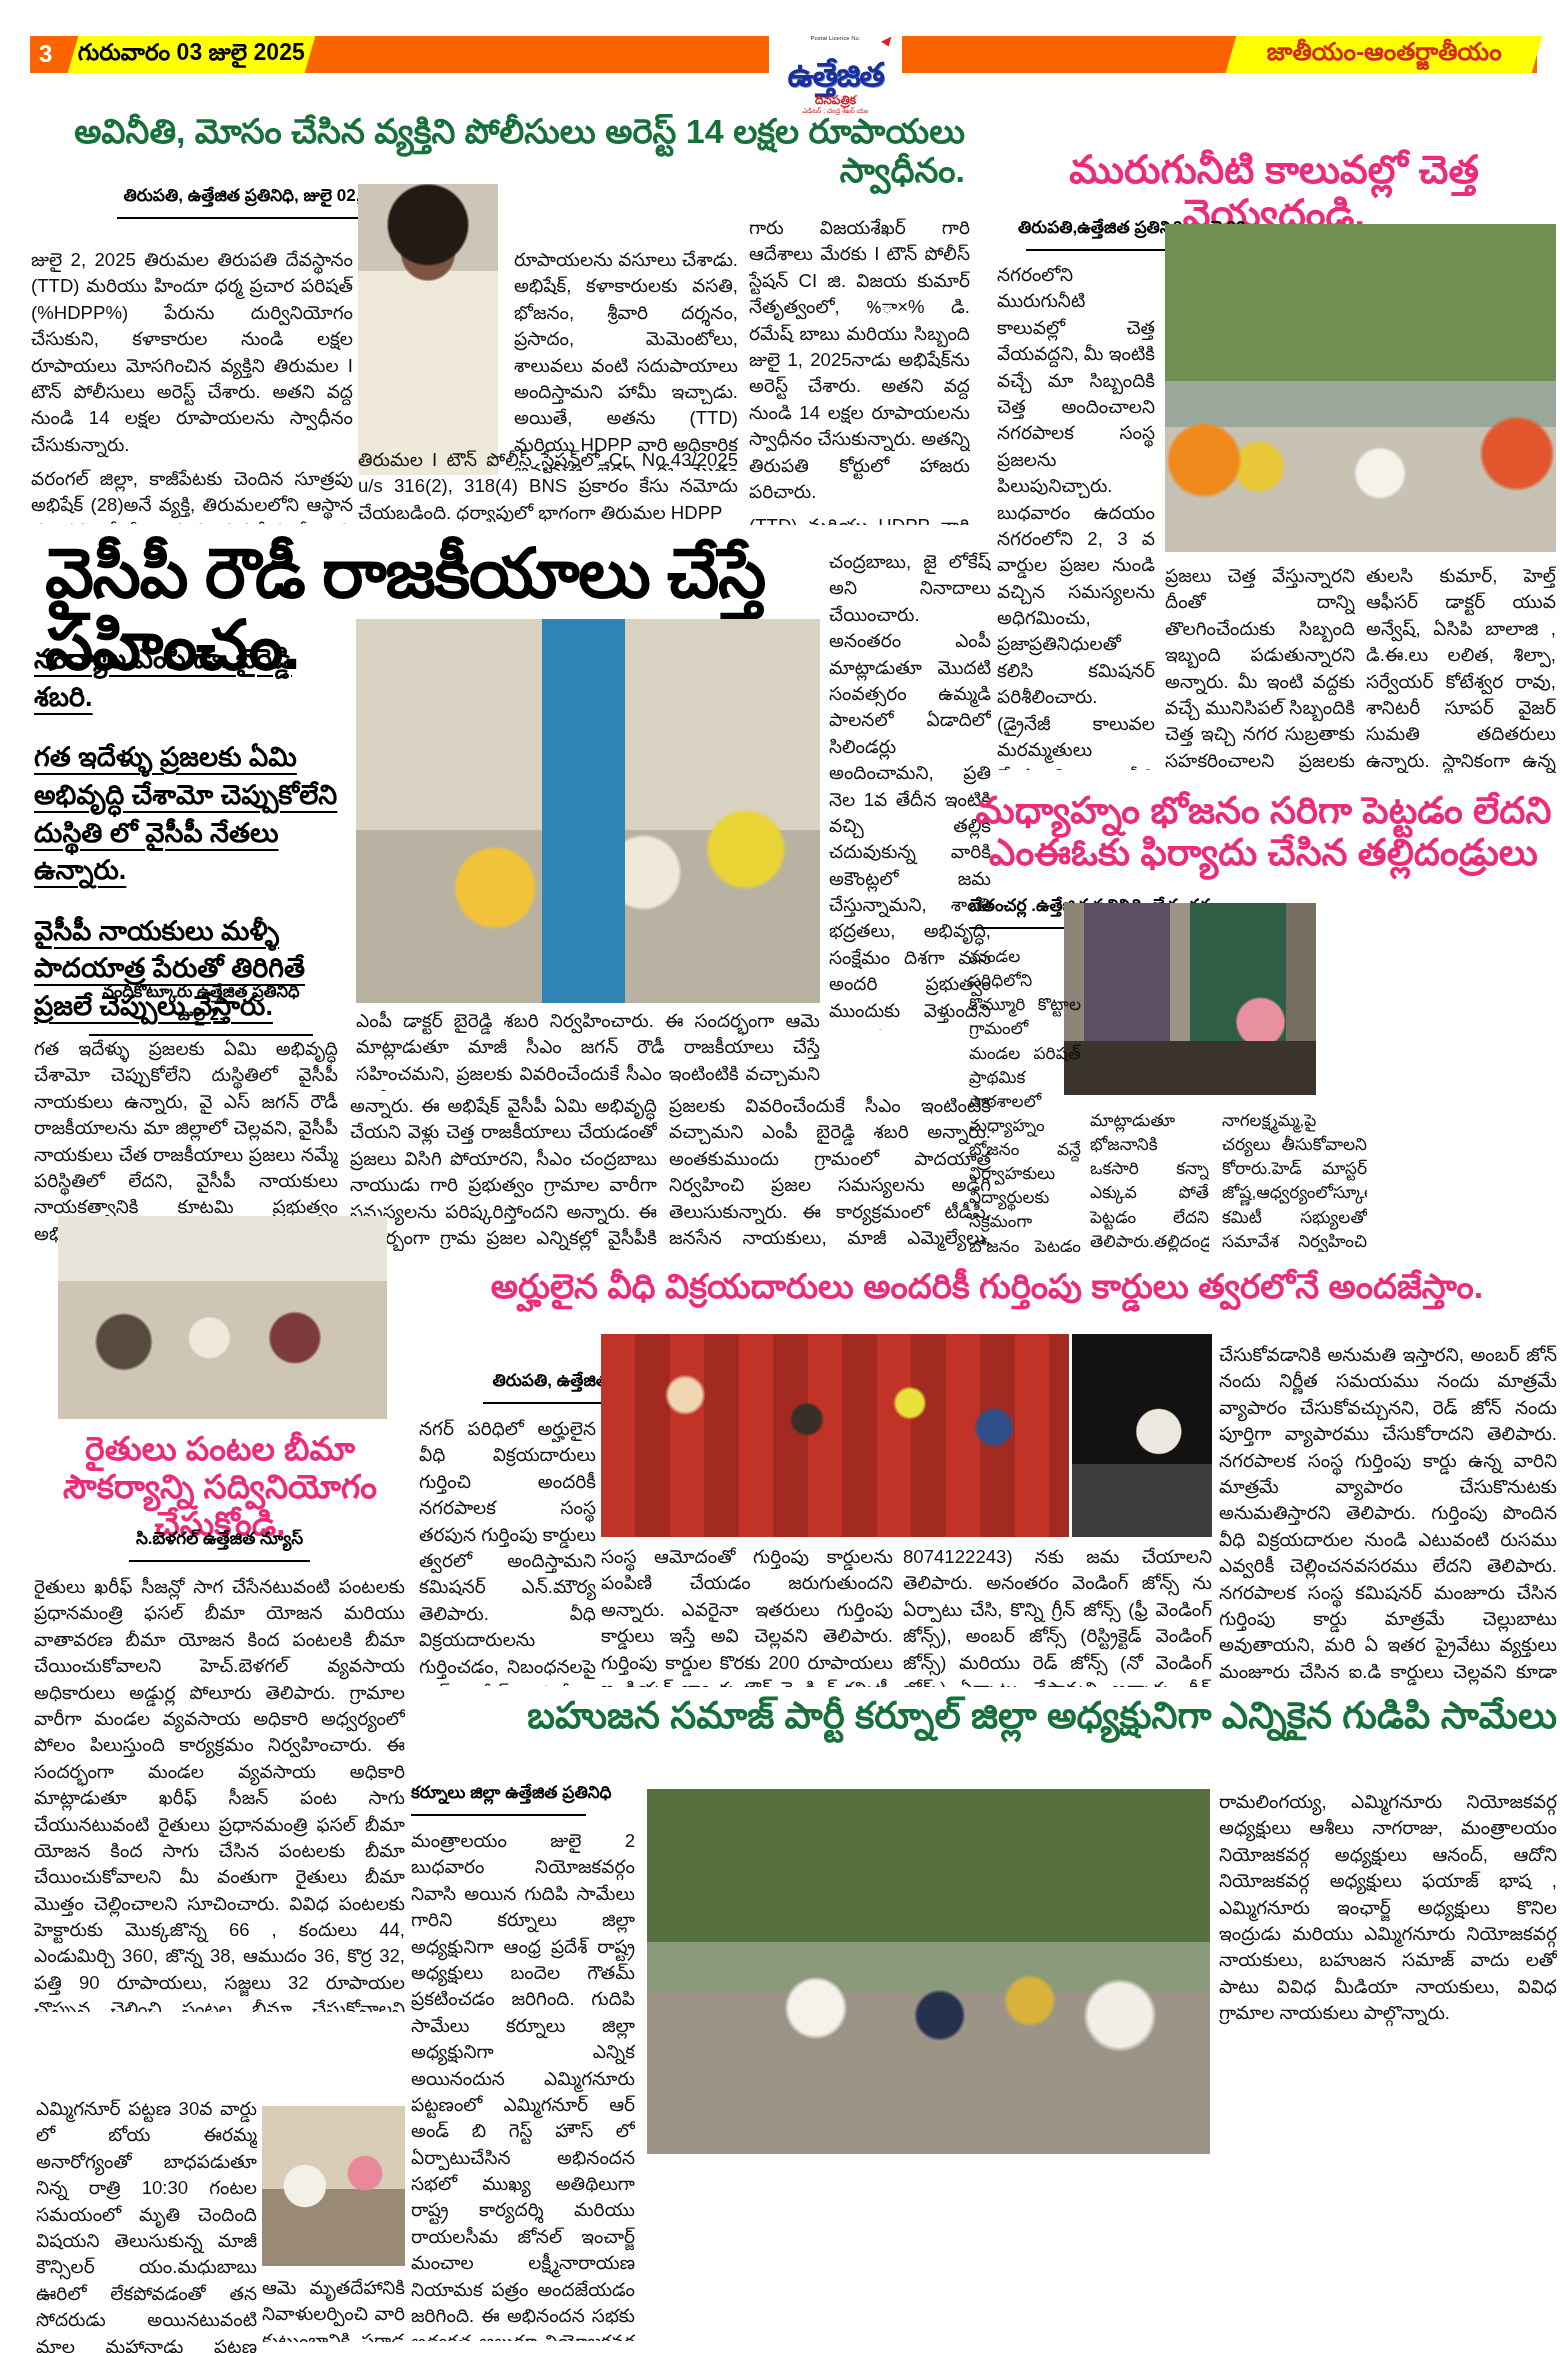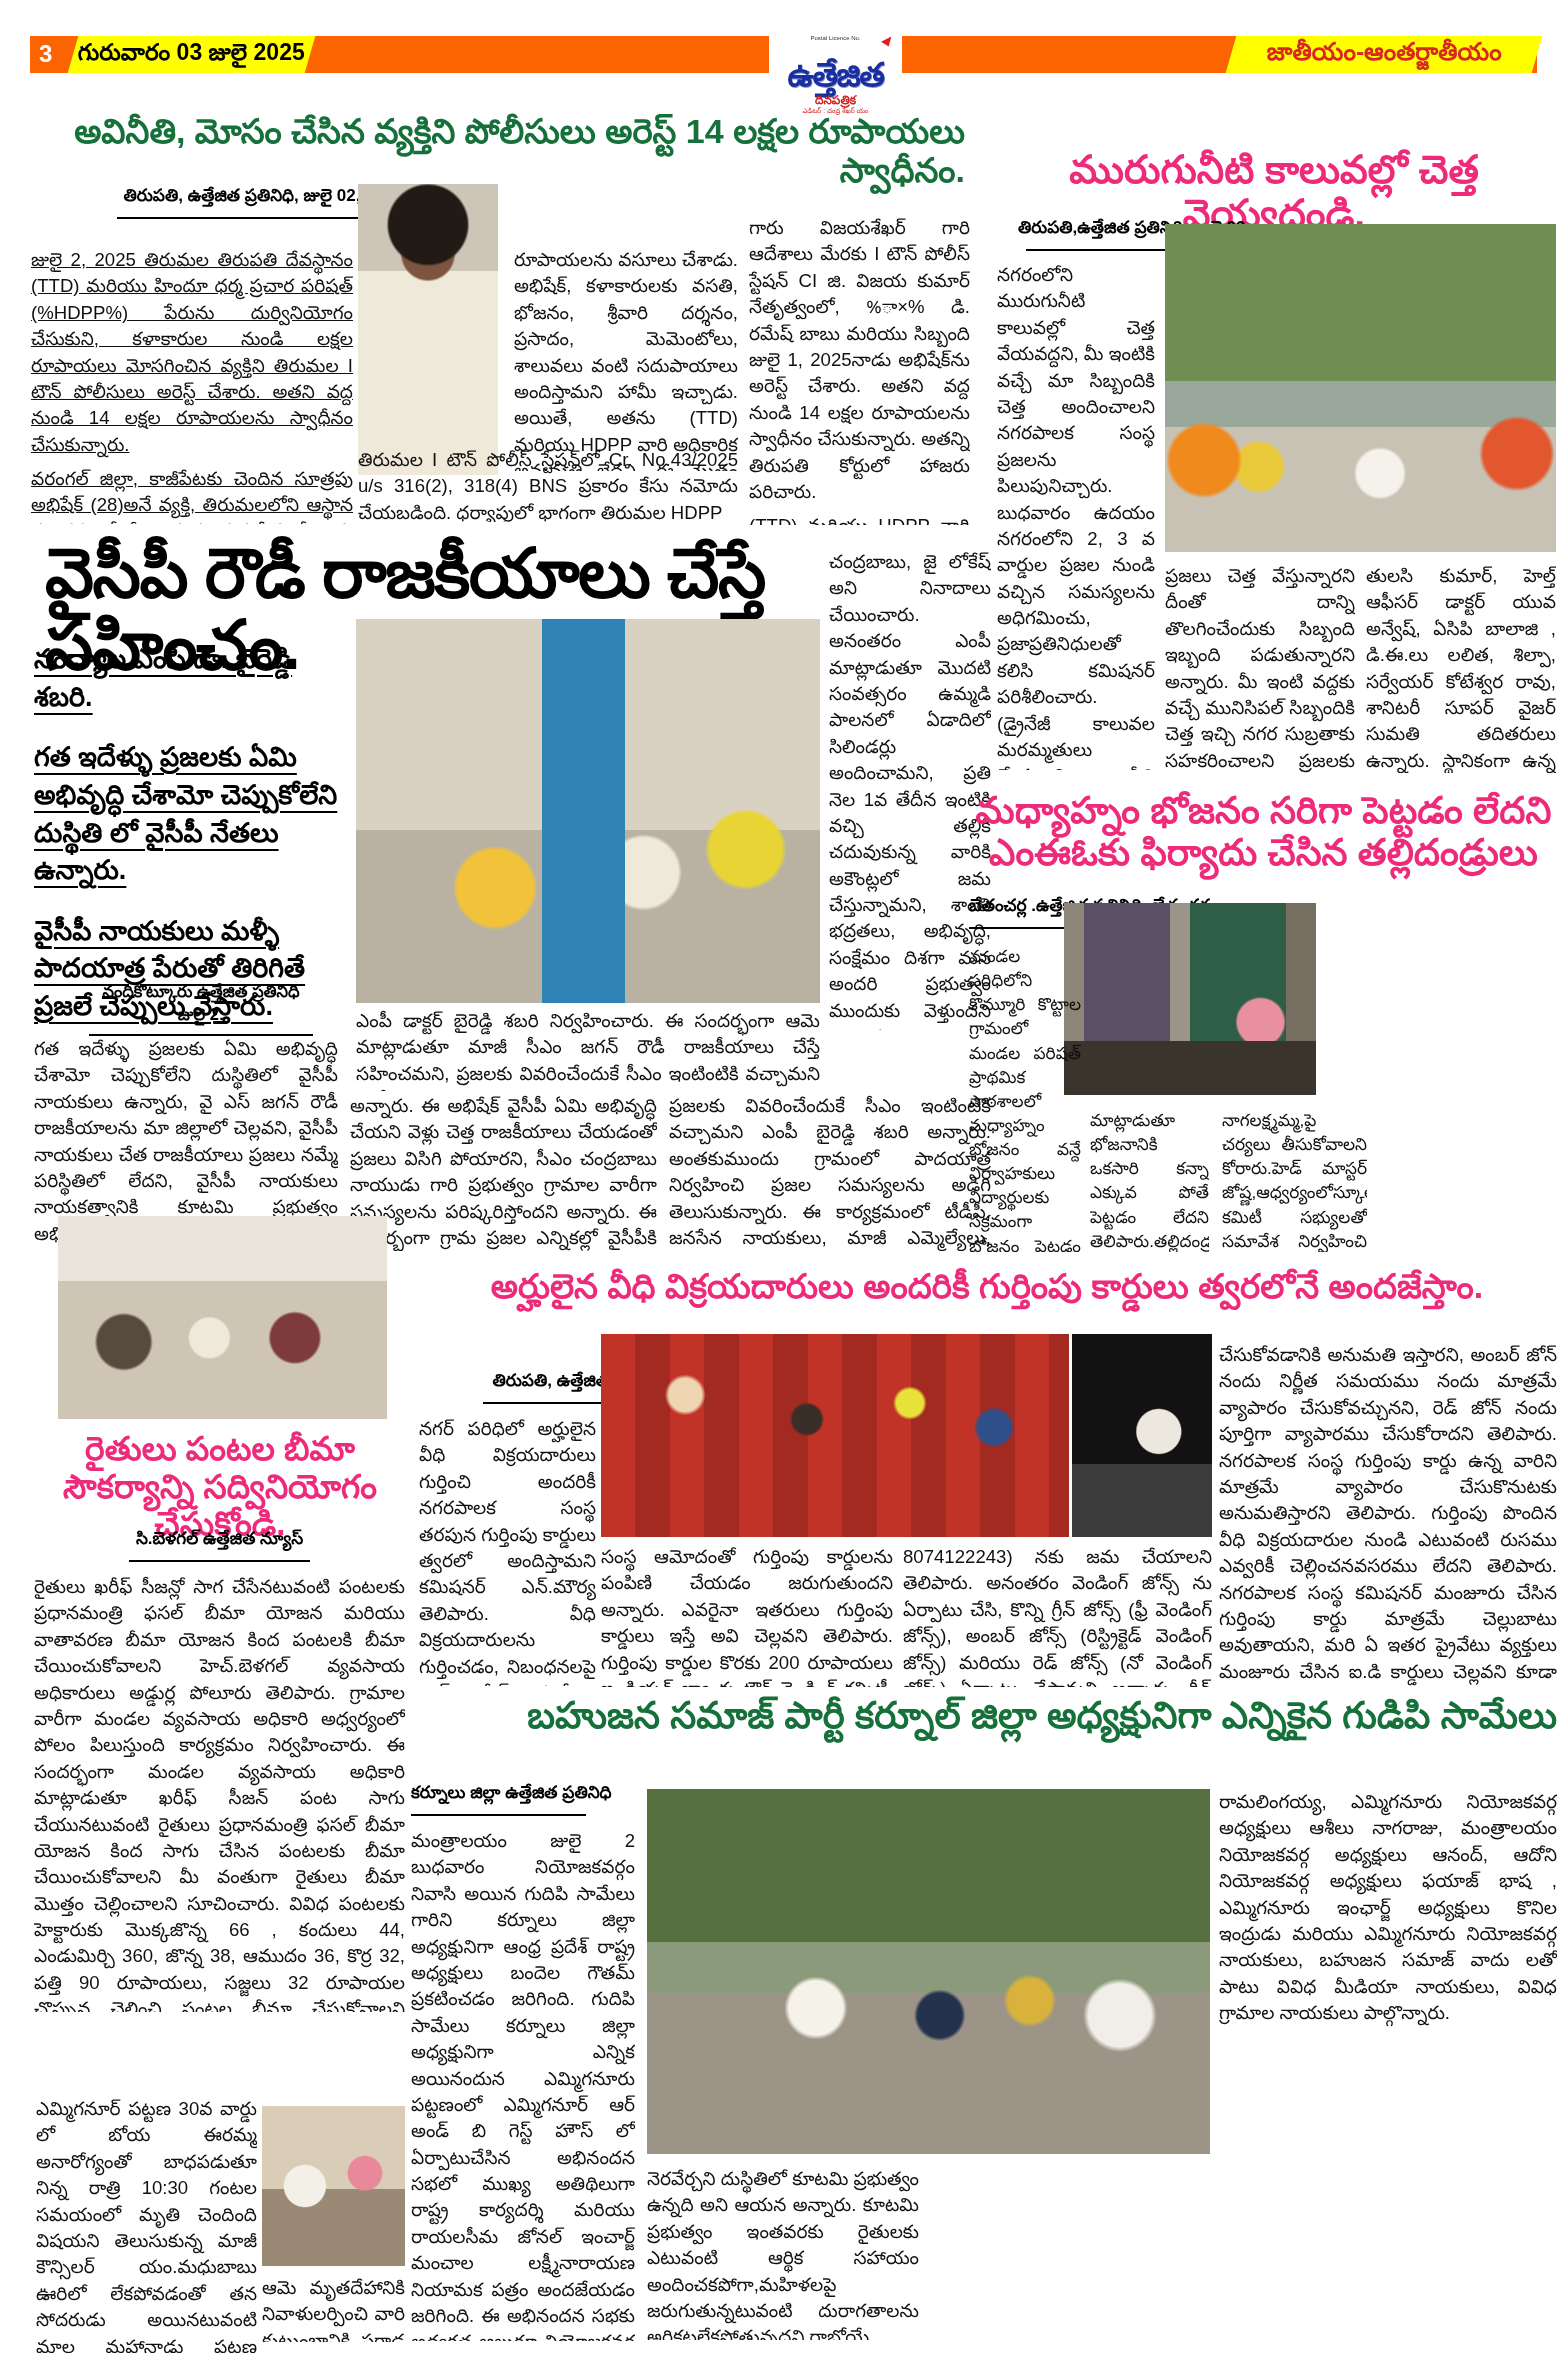--- a/index.html
+++ b/index.html
@@ -102,21 +102,21 @@
   </div>
   <div class="sectionbox">
     <span>జాతీయం-ఆంతర్జాతీయం</span>
   </div>
 
   <div class="abs hl hl-green" style="left:41px;top:112px;width:924px;font-size:34px;">అవినీతి, మోసం చేసిన వ్యక్తిని పోలీసులు అరెస్ట్ 14 లక్షల రూపాయలు స్వాధీనం.</div>
   <div class="abs dateline" style="left:82px;top:186px;width:320px;">
     <span>తిరుపతి, ఉత్తేజిత ప్రతినిధి, జులై 02,</span>
     <span class="rule"></span>
   </div>
-  <div class="abs body-col" style="left:31px;top:247px;width:322px;height:277px;overflow:hidden;text-decoration:underline;">
+  <div class="abs body-col" style="left:31px;top:247px;width:322px;height:277px;overflow:hidden;">
     <p>జులై 2, 2025 తిరుమల తిరుపతి దేవస్థానం (TTD) మరియు హిందూ ధర్మ ప్రచార పరిషత్ (%HDPP%) పేరును దుర్వినియోగం చేసుకుని, కళాకారుల నుండి లక్షల రూపాయలు మోసగించిన వ్యక్తిని తిరుమల I టౌన్ పోలీసులు అరెస్ట్ చేశారు. అతని వద్ద నుండి 14 లక్షల రూపాయలను స్వాధీనం చేసుకున్నారు.</p>
     <p>వరంగల్ జిల్లా, కాజీపేటకు చెందిన సూత్రపు అభిషేక్ (28)అనే వ్యక్తి, తిరుమలలోని ఆస్థాన మండపంలో “శ్రీనివాస కళార్చన”పేరుతో రెండు రోజుల నాట్య కార్యక్రమాన్ని నిర్వహిస్తానని చెప్పి, (TTD) మరియు HDPP వారి అధికారిక అనుమతి లేకుండానే ఆంధ్రప్రదేశ్ మరియు తెలంగాణ రాష్ట్రాలుకి చెందిన 93 కళాబృందాల నుండి 2,900 కళాకారులను నమ్మించి మోసం చేసి. వారి వద్ద నుండి మొత్తం 35 లక్షల</p>
   </div>
   <div class="photo ph-a1" style="left:358px;top:184px;width:140px;height:291px;"></div>
   <div class="abs body-col" style="left:514px;top:247px;width:224px;height:224px;overflow:hidden;">
     <p>రూపాయలను వసూలు చేశాడు. అభిషేక్, కళాకారులకు వసతి, భోజనం, శ్రీవారి దర్శనం, ప్రసాదం, మెమెంటోలు, శాలువలు వంటి సదుపాయాలు అందిస్తామని హామీ ఇచ్చాడు. అయితే, అతను (TTD) మరియు HDPP వారి అధికారిక అనుమతి లేదని, ఈ మొత్తం ప్రక్రియ ఒక మోసపూరిత అని</p>
   </div>
   <div class="abs body-col" style="left:358px;top:447px;width:380px;height:75px;overflow:hidden;">
     <p>తిరుమల I టౌన్ పోలీస్ స్టేషన్‌లో Cr. No.43/2025 u/s 316(2), 318(4) BNS ప్రకారం కేసు నమోదు చేయబడింది. ధర్యాప్తులో భాగంగా తిరుమల HDPP</p>
   </div>
@@ -218,23 +218,20 @@
     <span>కర్నూలు జిల్లా ఉత్తేజిత ప్రతినిధి</span>
     <span class="rule" style="margin-left:0;"></span>
   </div>
   <div class="abs body-col" style="left:411px;top:1828px;width:224px;height:513px;overflow:hidden;">
     <p>మంత్రాలయం జులై 2 బుధవారం నియోజకవర్గం నివాసి అయిన గుదిపి సామేలు గారిని కర్నూలు జిల్లా అధ్యక్షునిగా ఆంధ్ర ప్రదేశ్ రాష్ట్ర అధ్యక్షులు బందెల గౌతమ్ ప్రకటించడం జరిగింది. గుదిపి సామేలు కర్నూలు జిల్లా అధ్యక్షునిగా ఎన్నిక అయినందున ఎమ్మిగనూరు పట్టణంలో ఎమ్మిగనూర్ ఆర్ అండ్ బి గెస్ట్ హౌస్ లో ఏర్పాటుచేసిన అభినందన సభలో ముఖ్య అతిథిలుగా రాష్ట్ర కార్యదర్శి మరియు రాయలసీమ జోనల్ ఇంచార్జ్ మంచాల లక్ష్మీనారాయణ నియామక పత్రం అందజేయడం జరిగింది. ఈ అభినందన సభకు అధ్యక్షత ఆలురూ నియోజకవర్గ ఇన్చార్జి రామలింగయ్య గారు బాధ్యత వహించడం జరిగింది. ముఖ్య అతిథి అయినటువంటి మంచాల లక్ష్మీనారాయణ గారు</p>
   </div>
   <div class="photo ph-a7" style="left:647px;top:1789px;width:563px;height:365px;"></div>
   <div class="abs body-col" style="left:1219px;top:1789px;width:338px;height:552px;overflow:hidden;">
     <p>రామలింగయ్య, ఎమ్మిగనూరు నియోజకవర్గ అధ్యక్షులు ఆశీలు నాగరాజు, మంత్రాలయం నియోజకవర్గ అధ్యక్షులు ఆనంద్, ఆదోని నియోజకవర్గ అధ్యక్షులు ఫయాజ్ భాష , ఎమ్మిగనూరు ఇంఛార్జ్ అధ్యక్షులు కొనిల ఇంద్రుడు మరియు ఎమ్మిగనూరు నియోజకవర్గ నాయకులు, బహుజన సమాజ్ వాదు లతో పాటు వివిధ మీడియా నాయకులు, వివిధ గ్రామాల నాయకులు పాల్గొన్నారు.</p>
   </div>
-  <div class="abs body-col" style="left:647px;top:2166px;width:272px;height:174px;overflow:hidden;">
-    <p>నెరవేర్చని దుస్థితిలో కూటమి ప్రభుత్వం ఉన్నది అని ఆయన అన్నారు. కూటమి ప్రభుత్వం ఇంతవరకు రైతులకు ఎటువంటి ఆర్థిక సహాయం అందించకపోగా,మహిళలపై జరుగుతున్నటువంటి దురాగతాలను అరికట్టలేకపోతున్నదని రాబోయే</p>
-  </div>
 
   <div class="abs body-col" style="left:36px;top:2096px;width:221px;height:276px;overflow:hidden;">
     <p>ఎమ్మిగనూర్ పట్టణ 30వ వార్డు లో బోయ ఈరమ్మ అనారోగ్యంతో బాధపడుతూ నిన్న రాత్రి 10:30 గంటల సమయంలో మృతి చెందింది విషయని తెలుసుకున్న మాజీ కౌన్సిలర్ యం.మధుబాబు ఊరిలో లేకపోవడంతో తన సోదరుడు అయినటువంటి మాల మహానాడు పట్టణ అధ్యక్షులు సత్య కు విషయం తెలిపారు వెంటనే అక్కడికి వెళ్లి</p>
   </div>
   <div class="photo ph-a8" style="left:262px;top:2106px;width:143px;height:160px;"></div>
   <div class="abs body-col" style="left:262px;top:2275px;width:143px;height:67px;overflow:hidden;">
     <p>ఆమె మృతదేహానికి నివాళులర్పించి వారి కుటుంబానికి ప్రగాఢ సానుభూతి తెలిపారు మాజీ కౌన్సిలర్ యం.మధుబాబు ఆదేశాల మేరకు “మట్టి ఖర్చులకు 3,000/- రూపాయలు ఆర్థిక సహాయం” అందించారు.</p>
   </div>
 
 </div>

